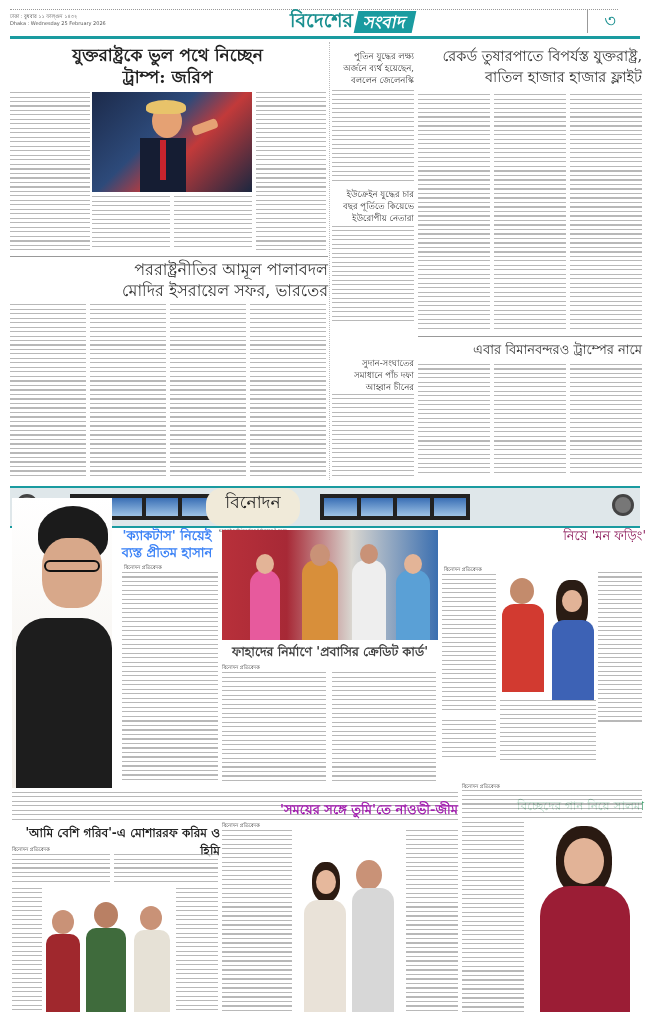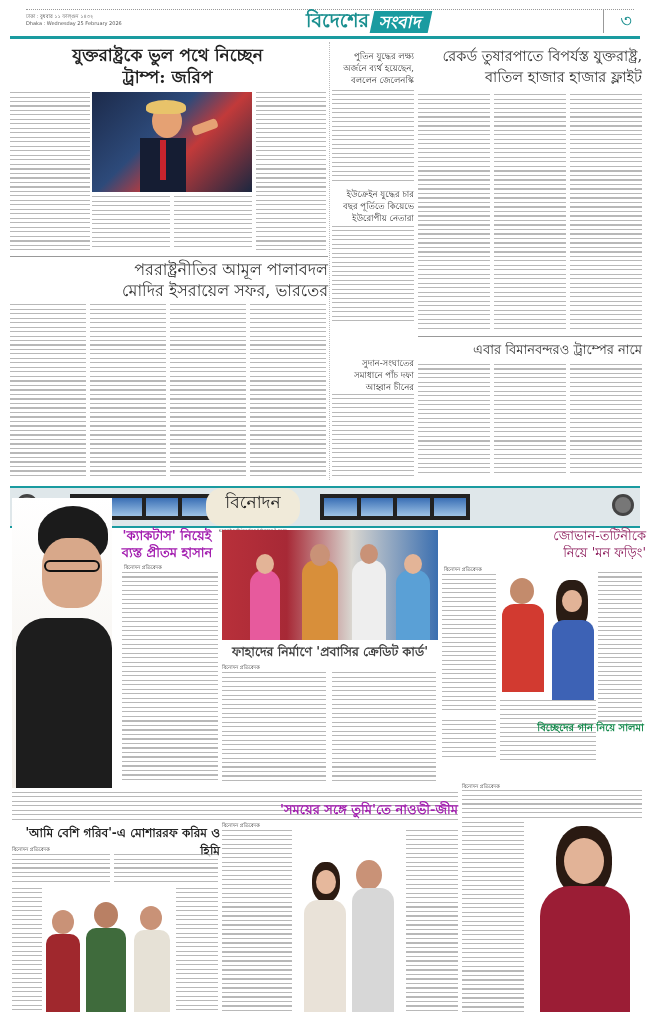--- a/index.html
+++ b/index.html
@@ -1,18 +1,18 @@
 <!DOCTYPE html>
 <html><head>
 <meta charset="utf-8">
 <style>
   * { box-sizing: border-box; margin: 0; padding: 0; }
   body { width: 650px; height: 1019px; background: #fff; font-family: "DejaVu Sans", sans-serif; color: #222; position: relative; overflow: hidden; }
   .abs { position: absolute; }
-  .masthead { left: 16px; top: 0; width: 628px; height: 38px; }
+  .masthead { left: 0; top: 0; width: 628px; height: 38px; }
   .dotline { position: absolute; left: 10px; right: 10px; top: 9px; border-top: 1px dotted #999; }
   .dateline { position: absolute; left: 10px; top: 13px; font-size: 5px; line-height: 7px; color: #555; font-family: "DejaVu Sans", sans-serif; }
   .brand { position: absolute; left: 290px; top: 10px; height: 24px; display: flex; align-items: center; }
   .brand-a { font-family: "DejaVu Serif", serif; font-size: 19px; color: #1a8f8f; font-weight: bold; padding-right: 3px; }
   .brand-b { background: #1a9ba0; color: #fff; font-family: "DejaVu Serif", serif; font-size: 17px; font-weight: bold; padding: 0 8px; transform: skewX(-12deg); height: 22px; line-height: 22px; }
   .pageno { position: absolute; right: 12px; top: 9px; font-size: 18px; color: #1a8f8f; border-left: 1px solid #999; padding-left: 16px; height: 24px; line-height: 24px; }
   .tealbar { left: 10px; top: 36px; width: 630px; height: 3px; background: #1a9ba0; }
   .h1 { font-family: "DejaVu Serif", serif; font-weight: bold; color: #222; text-align: center; }
   .h2 { font-family: "DejaVu Serif", serif; color: #333; text-align: right; }
   .col { position: absolute; }
@@ -20,21 +20,21 @@
   .img { position: absolute; }
   .vrule { position: absolute; border-left: 1px dotted #bbb; }
   .hrule { position: absolute; border-top: 1px solid #999; }
   .byline { font-size: 5px; color: #333; }
   .film { left: 10px; top: 486px; width: 630px; height: 42px; background: #dfe7ea; border-bottom: 2px solid #1a9ba0; border-top: 2px solid #1a9ba0; }
   .strip { position: absolute; top: 6px; height: 26px; background: #222; display: flex; gap: 4px; padding: 4px 4px; }
   .frame { flex: 1; background: linear-gradient(#3a6fb5, #9ec3e6); }
   .binodon-box { position: absolute; left: 196px; top: 0px; width: 94px; height: 38px; background: #f0ead9; text-align: center; border-radius: 16px; }
   .binodon { font-family: "DejaVu Serif", serif; font-size: 17px; color: #222; margin-top: 1px; }
   .email { font-size: 4.5px; color: #444; background: #fff; display: inline-block; padding: 0 3px; }
-  .red { color: #a21caf; }
+  .red { color: #3b82f6; }
   .pink { color: #8b1a5a; }
   .green { color: #11884a; }
   .teal { color: #a21caf; }
 </style>
 </head>
 <body>
 
 <div class="abs masthead">
   <div class="dotline"></div>
   <div class="dateline">
@@ -145,40 +145,39 @@
   <div style="position:absolute;left:174px;top:40px;width:34px;height:70px;background:#5aa0d6;border-radius:14px 14px 0 0;"></div>
   <div style="position:absolute;left:182px;top:24px;width:18px;height:20px;border-radius:50%;background:#e3b497;"></div>
 </div>
 
 <div class="abs h1" style="left:222px;top:643px;width:216px;font-size:12.5px;line-height:18px;color:#404040;">ফাহাদের নির্মাণে 'প্রবাসির ক্রেডিট কার্ড'</div>
 <div class="abs byline" style="left:222px;top:664px;">বিনোদন প্রতিবেদক</div>
 <div class="col lines" style="left:222px;top:672px;width:104px;height:112px;"></div>
 <div class="col lines" style="left:332px;top:672px;width:104px;height:112px;"></div>
 
 <div class="abs h2 pink" style="left:470px;top:527px;width:176px;font-size:13px;line-height:17px;">
-  <div>জোভান-তটিনীকে</div>
   <div>নিয়ে 'মন ফড়িং'</div>
 </div>
 <div class="abs byline" style="left:444px;top:566px;">বিনোদন প্রতিবেদক</div>
 <div class="col lines" style="left:442px;top:574px;width:54px;height:140px;"></div>
 <div class="img" style="left:496px;top:572px;width:54px;height:120px;background:#fff;">
   <div style="position:absolute;left:14px;top:6px;width:24px;height:26px;border-radius:50%;background:#c38b6c;"></div>
   <div style="position:absolute;left:6px;top:32px;width:42px;height:88px;background:#d23a30;border-radius:12px 12px 0 0;"></div>
 </div>
 <div class="img" style="left:548px;top:580px;width:50px;height:120px;background:#fff;">
   <div style="position:absolute;left:12px;top:6px;width:24px;height:26px;border-radius:50%;background:#e2b397;"></div>
   <div style="position:absolute;left:8px;top:0px;width:32px;height:50px;border-radius:40%;background:#2a1c14;z-index:0;"></div>
   <div style="position:absolute;left:14px;top:10px;width:20px;height:22px;border-radius:50%;background:#e2b397;"></div>
   <div style="position:absolute;left:4px;top:40px;width:42px;height:80px;background:#3d62b5;border-radius:12px 12px 0 0;"></div>
 </div>
 <div class="col lines" style="left:598px;top:572px;width:44px;height:150px;"></div>
 <div class="col lines" style="left:500px;top:700px;width:96px;height:60px;"></div>
 <div class="col lines" style="left:442px;top:720px;width:54px;height:40px;"></div>
 
-<div class="abs h2 green" style="left:462px;top:718px;width:182px;font-size:10px;line-height:20px;font-weight:bold;">বিচ্ছেদের গান নিয়ে সালমা</div>
+<div class="abs h2 green" style="left:462px;top:796px;width:182px;font-size:12px;line-height:20px;font-weight:normal;">বিচ্ছেদের গান নিয়ে সালমা</div>
 <div class="abs byline" style="left:462px;top:783px;">বিনোদন প্রতিবেদক</div>
 <div class="col lines" style="left:462px;top:790px;width:180px;height:28px;"></div>
 <div class="col lines" style="left:462px;top:822px;width:62px;height:190px;"></div>
 <div class="img" style="left:526px;top:822px;width:116px;height:190px;background:#fff;">
   <div style="position:absolute;left:30px;top:4px;width:56px;height:70px;border-radius:45%;background:#2a1a12;"></div>
   <div style="position:absolute;left:38px;top:16px;width:40px;height:46px;border-radius:50%;background:#e2b397;"></div>
   <div style="position:absolute;left:14px;top:64px;width:90px;height:126px;background:#9b1d35;border-radius:30px 30px 0 0;"></div>
 </div>
 
 <div class="col lines" style="left:12px;top:792px;width:446px;height:28px;"></div>

